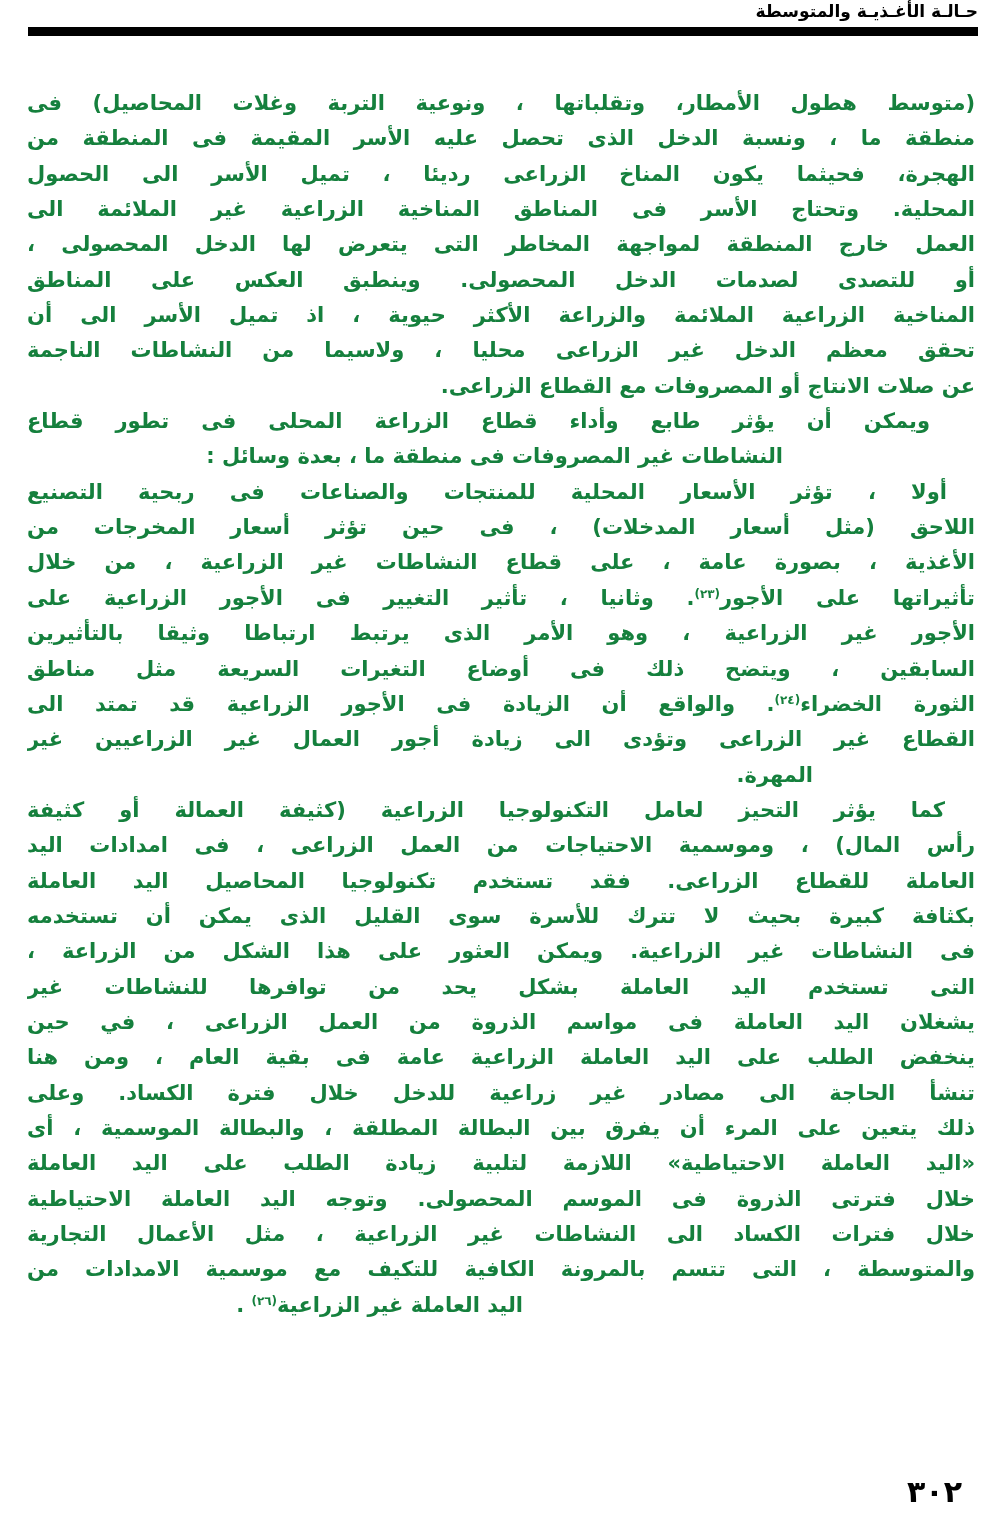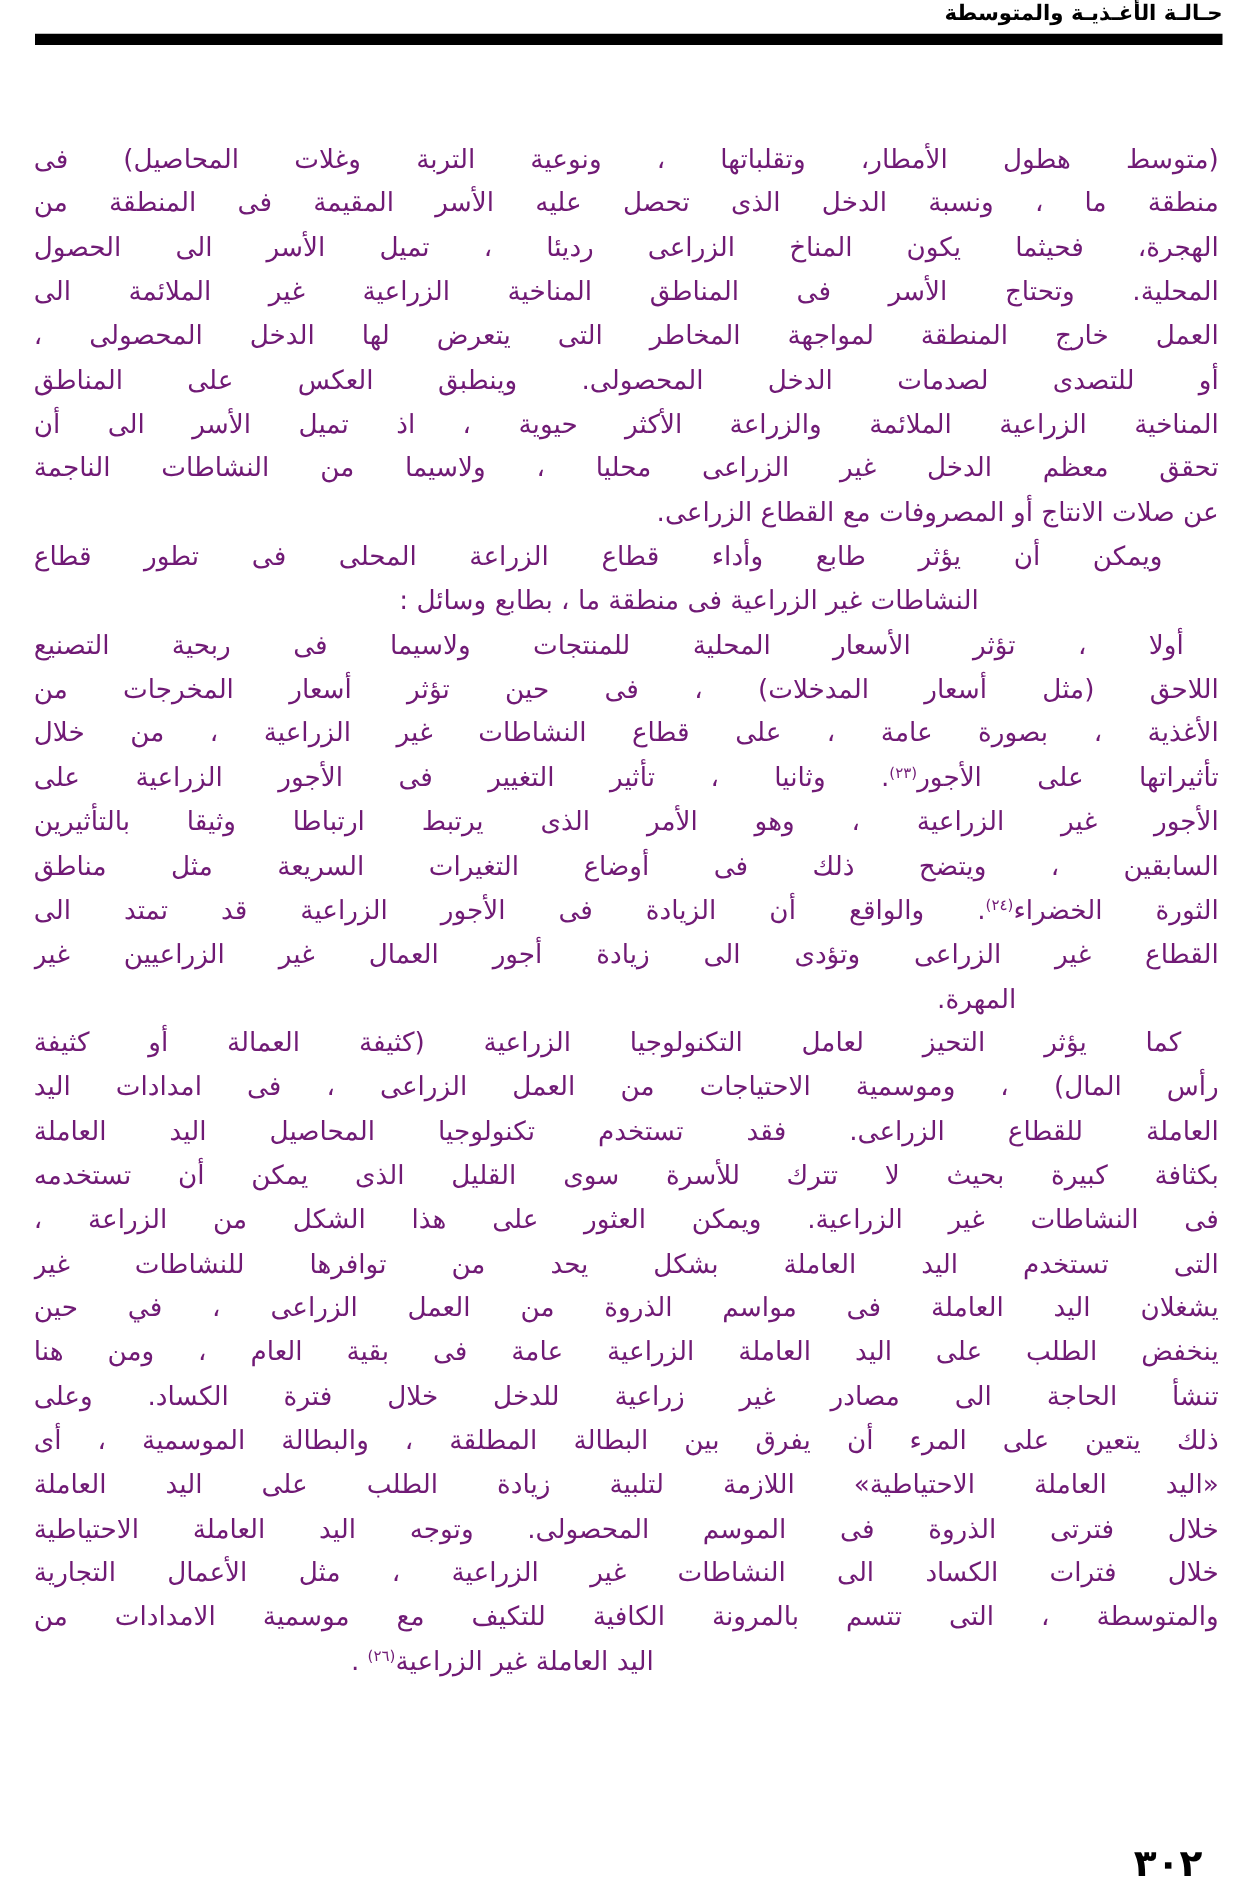--- a/index.html
+++ b/index.html
@@ -35,24 +35,23 @@
     height: 9px;
     background: #000000;
   }
   
   .body-text {
     position: absolute;
     top: 86px;
     right: 25px;
     width: 948px;
     direction: rtl;
-    font-weight: normal;
+    font-weight: bold;
     font-size: 21px;
-    color: #701a75;
-    margin-top: 24px;
+    color: #15803d;
   }
   .para { margin: 0; }
   .line {
     height: 35.35px;
     line-height: 35.35px;
     text-align: justify;
     text-align-last: justify;
     overflow: hidden;
     white-space: nowrap;
   }
@@ -101,24 +100,24 @@
         <div class="line">الهجرة، فحيثما يكون المناخ الزراعى رديئا ، تميل الأسر الى الحصول</div>
         <div class="line">المحلية. وتحتاج الأسر فى المناطق المناخية الزراعية غير الملائمة الى</div>
         <div class="line">العمل خارج المنطقة لمواجهة المخاطر التى يتعرض لها الدخل المحصولى ،</div>
         <div class="line">أو للتصدى لصدمات الدخل المحصولى. وينطبق العكس على المناطق</div>
         <div class="line">المناخية الزراعية الملائمة والزراعة الأكثر حيوية ، اذ تميل الأسر الى أن</div>
         <div class="line">تحقق معظم الدخل غير الزراعى محليا ، ولاسيما من النشاطات الناجمة</div>
         <div class="line">عن صلات الانتاج أو المصروفات مع القطاع الزراعى.</div>
       </div>
     <div class="para p2">
         <div class="line">ويمكن أن يؤثر طابع وأداء قطاع الزراعة المحلى فى تطور قطاع</div>
-        <div class="line">النشاطات غير الزراعية فى منطقة ما ، بطابع وسائل :</div>
+        <div class="line">النشاطات غير المصروفات فى منطقة ما ، بعدة وسائل :</div>
       </div>
     <div class="para p3">
-        <div class="line">أولا ، تؤثر الأسعار المحلية للمنتجات ولاسيما فى ربحية التصنيع</div>
+        <div class="line">أولا ، تؤثر الأسعار المحلية للمنتجات والصناعات فى ربحية التصنيع</div>
         <div class="line">اللاحق (مثل أسعار المدخلات) ، فى حين تؤثر أسعار المخرجات من</div>
         <div class="line">الأغذية ، بصورة عامة ، على قطاع النشاطات غير الزراعية ، من خلال</div>
         <div class="line">تأثيراتها على الأجور<sup>(٢٣)</sup>. وثانيا ، تأثير التغيير فى الأجور الزراعية على</div>
         <div class="line">الأجور غير الزراعية ، وهو الأمر الذى يرتبط ارتباطا وثيقا بالتأثيرين</div>
         <div class="line">السابقين ، ويتضح ذلك فى أوضاع التغيرات السريعة مثل مناطق</div>
         <div class="line">الثورة الخضراء<sup>(٢٤)</sup>. والواقع أن الزيادة فى الأجور الزراعية قد تمتد الى</div>
         <div class="line">القطاع غير الزراعى وتؤدى الى زيادة أجور العمال غير الزراعيين غير</div>
         <div class="line">المهرة.</div>
       </div>
     <div class="para p4">

